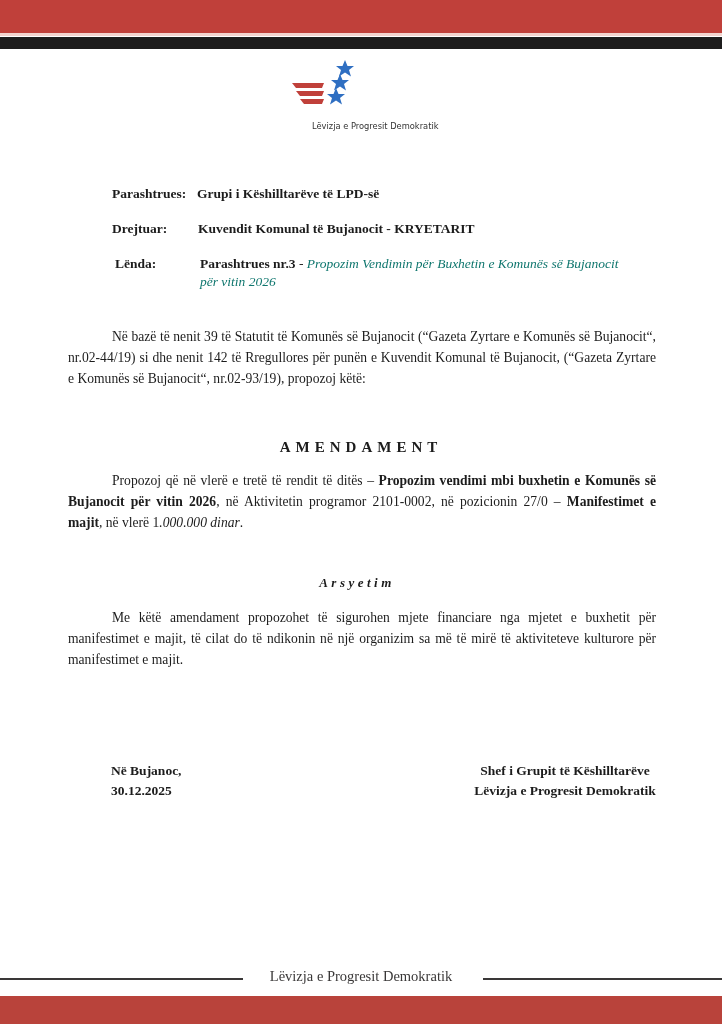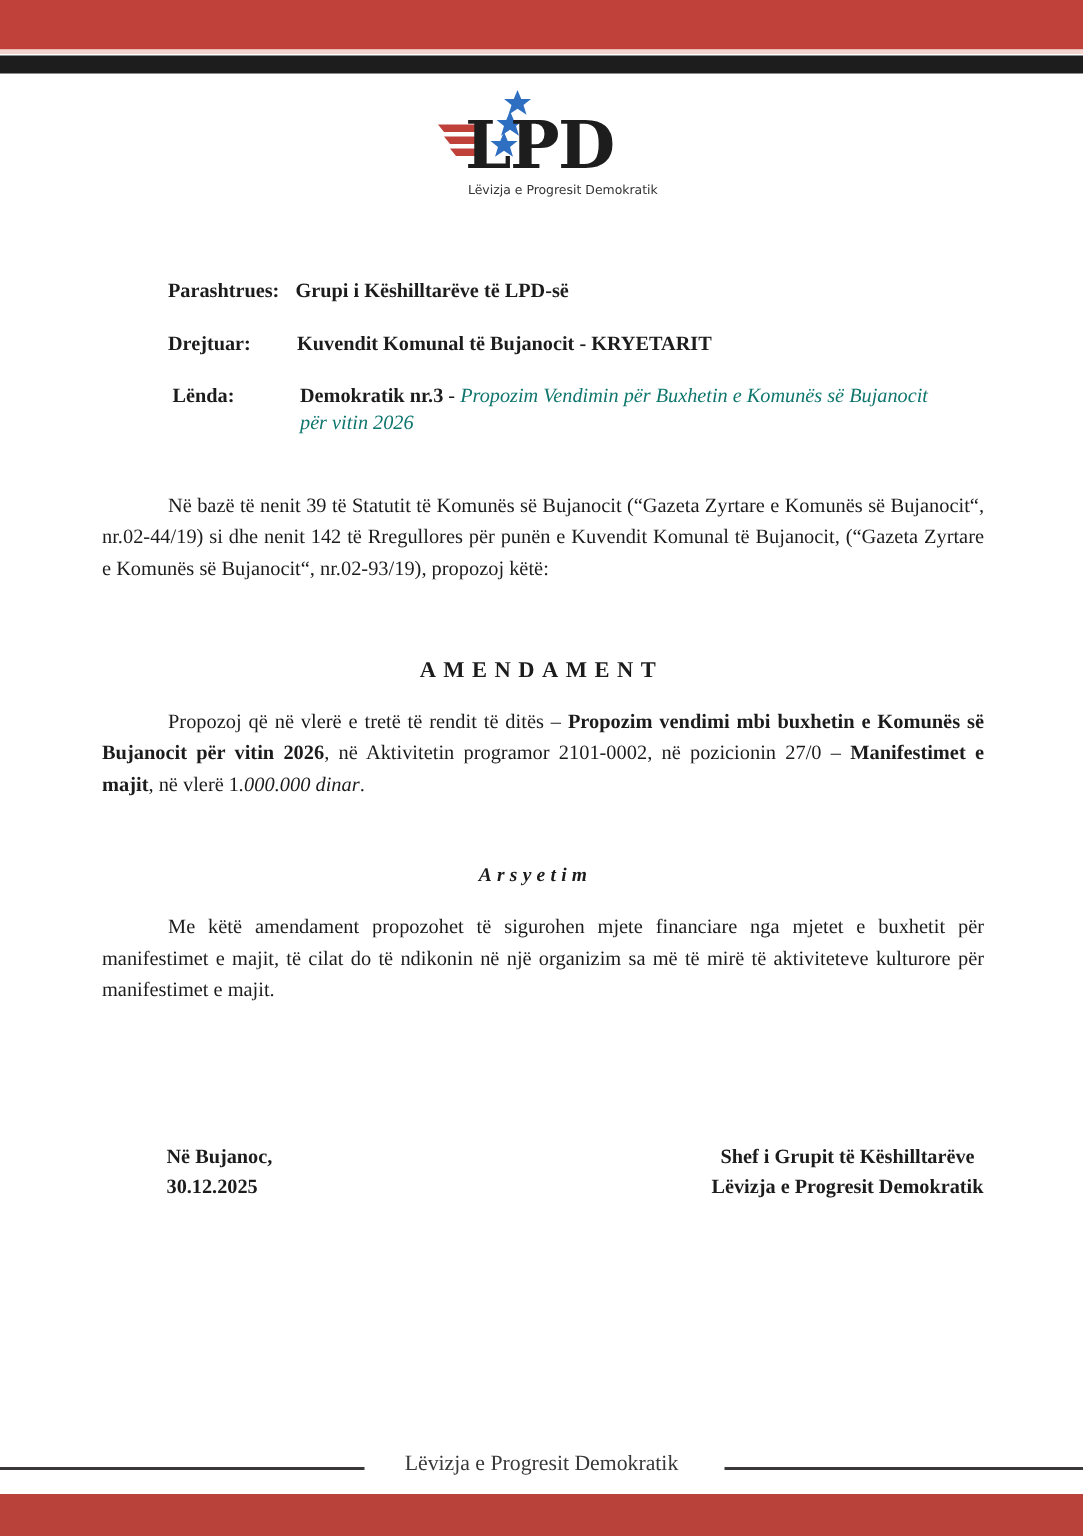--- a/index.html
+++ b/index.html
@@ -64,36 +64,35 @@
       <polygon points="55,2 57.5,8 64,8 59,12 61,18.5 55,14.5 49,18.5 51,12 46,8 52.5,8"></polygon>
       <polygon points="50,16 52.5,22 59,22 54,26 56,32.5 50,28.5 44,32.5 46,26 41,22 47.5,22"></polygon>
       <polygon points="46,30 48.5,36 55,36 50,40 52,46.5 46,42.5 40,46.5 42,40 37,36 43.5,36"></polygon>
     </g>
     <g fill="#c0403a">
       <polygon points="2,25 34,25 32,30 6,30"></polygon>
       <polygon points="6,33 34,33 32,38 10,38"></polygon>
       <polygon points="10,41 34,41 32,46 14,46"></polygon>
     </g>
   </svg>
-  <div class="logo-text">LPD</div>
   <div class="logo-sub">Lëvizja e Progresit Demokratik</div>
 </div>
 
 <div class="meta" style="top:186px;">
   <span class="lbl">Parashtrues:</span>
   <span class="val" style="left:85px;">Grupi i Këshilltarëve të LPD-së</span>
 </div>
 <div class="meta" style="top:221px;">
   <span class="lbl">Drejtuar:</span>
   <span class="val" style="left:86px;">Kuvendit Komunal të Bujanocit - KRYETARIT</span>
 </div>
 <div class="meta" style="top:256px;">
   <span class="lbl" style="left:3px;">Lënda:</span>
   <span class="val" style="left:88px;">
-    <span>Demokratik nr.3</span><span style="font-weight:normal"> - </span><span class="ital">Propozim Vendimin për Buxhetin e Komunës së Bujanocit</span>
+    <span>Parashtrues nr.3</span><span style="font-weight:normal"> - </span><span class="ital">Propozim Vendimin për Buxhetin e Komunës së Bujanocit</span>
   </span>
   <span class="val ital" style="left:88px; top:18px;">për vitin 2026</span>
 </div>
 
 <div class="para" style="top:326px;">Në bazë të nenit 39 të Statutit të Komunës së Bujanocit (“Gazeta Zyrtare e Komunës së Bujanocit“, nr.02-44/19) si dhe nenit 142 të Rregullores për punën e Kuvendit Komunal të Bujanocit, (“Gazeta Zyrtare e Komunës së Bujanocit“, nr.02-93/19), propozoj këtë:</div>
 
 <div class="heading" style="top:423px;margin-top:16px;">AMENDAMENT</div>
 
 <div class="para" style="top:470px;"><span>Propozoj që në vlerë e tretë të rendit të ditës – </span><b>Propozim vendimi mbi buxhetin e Komunës së Bujanocit për vitin 2026</b><span>, në Aktivitetin programor 2101-0002, në pozicionin 27/0  – </span><b>Manifestimet e majit</b><span>, në vlerë 1</span><i>.000.000 dinar</i><span>.</span></div>
 

